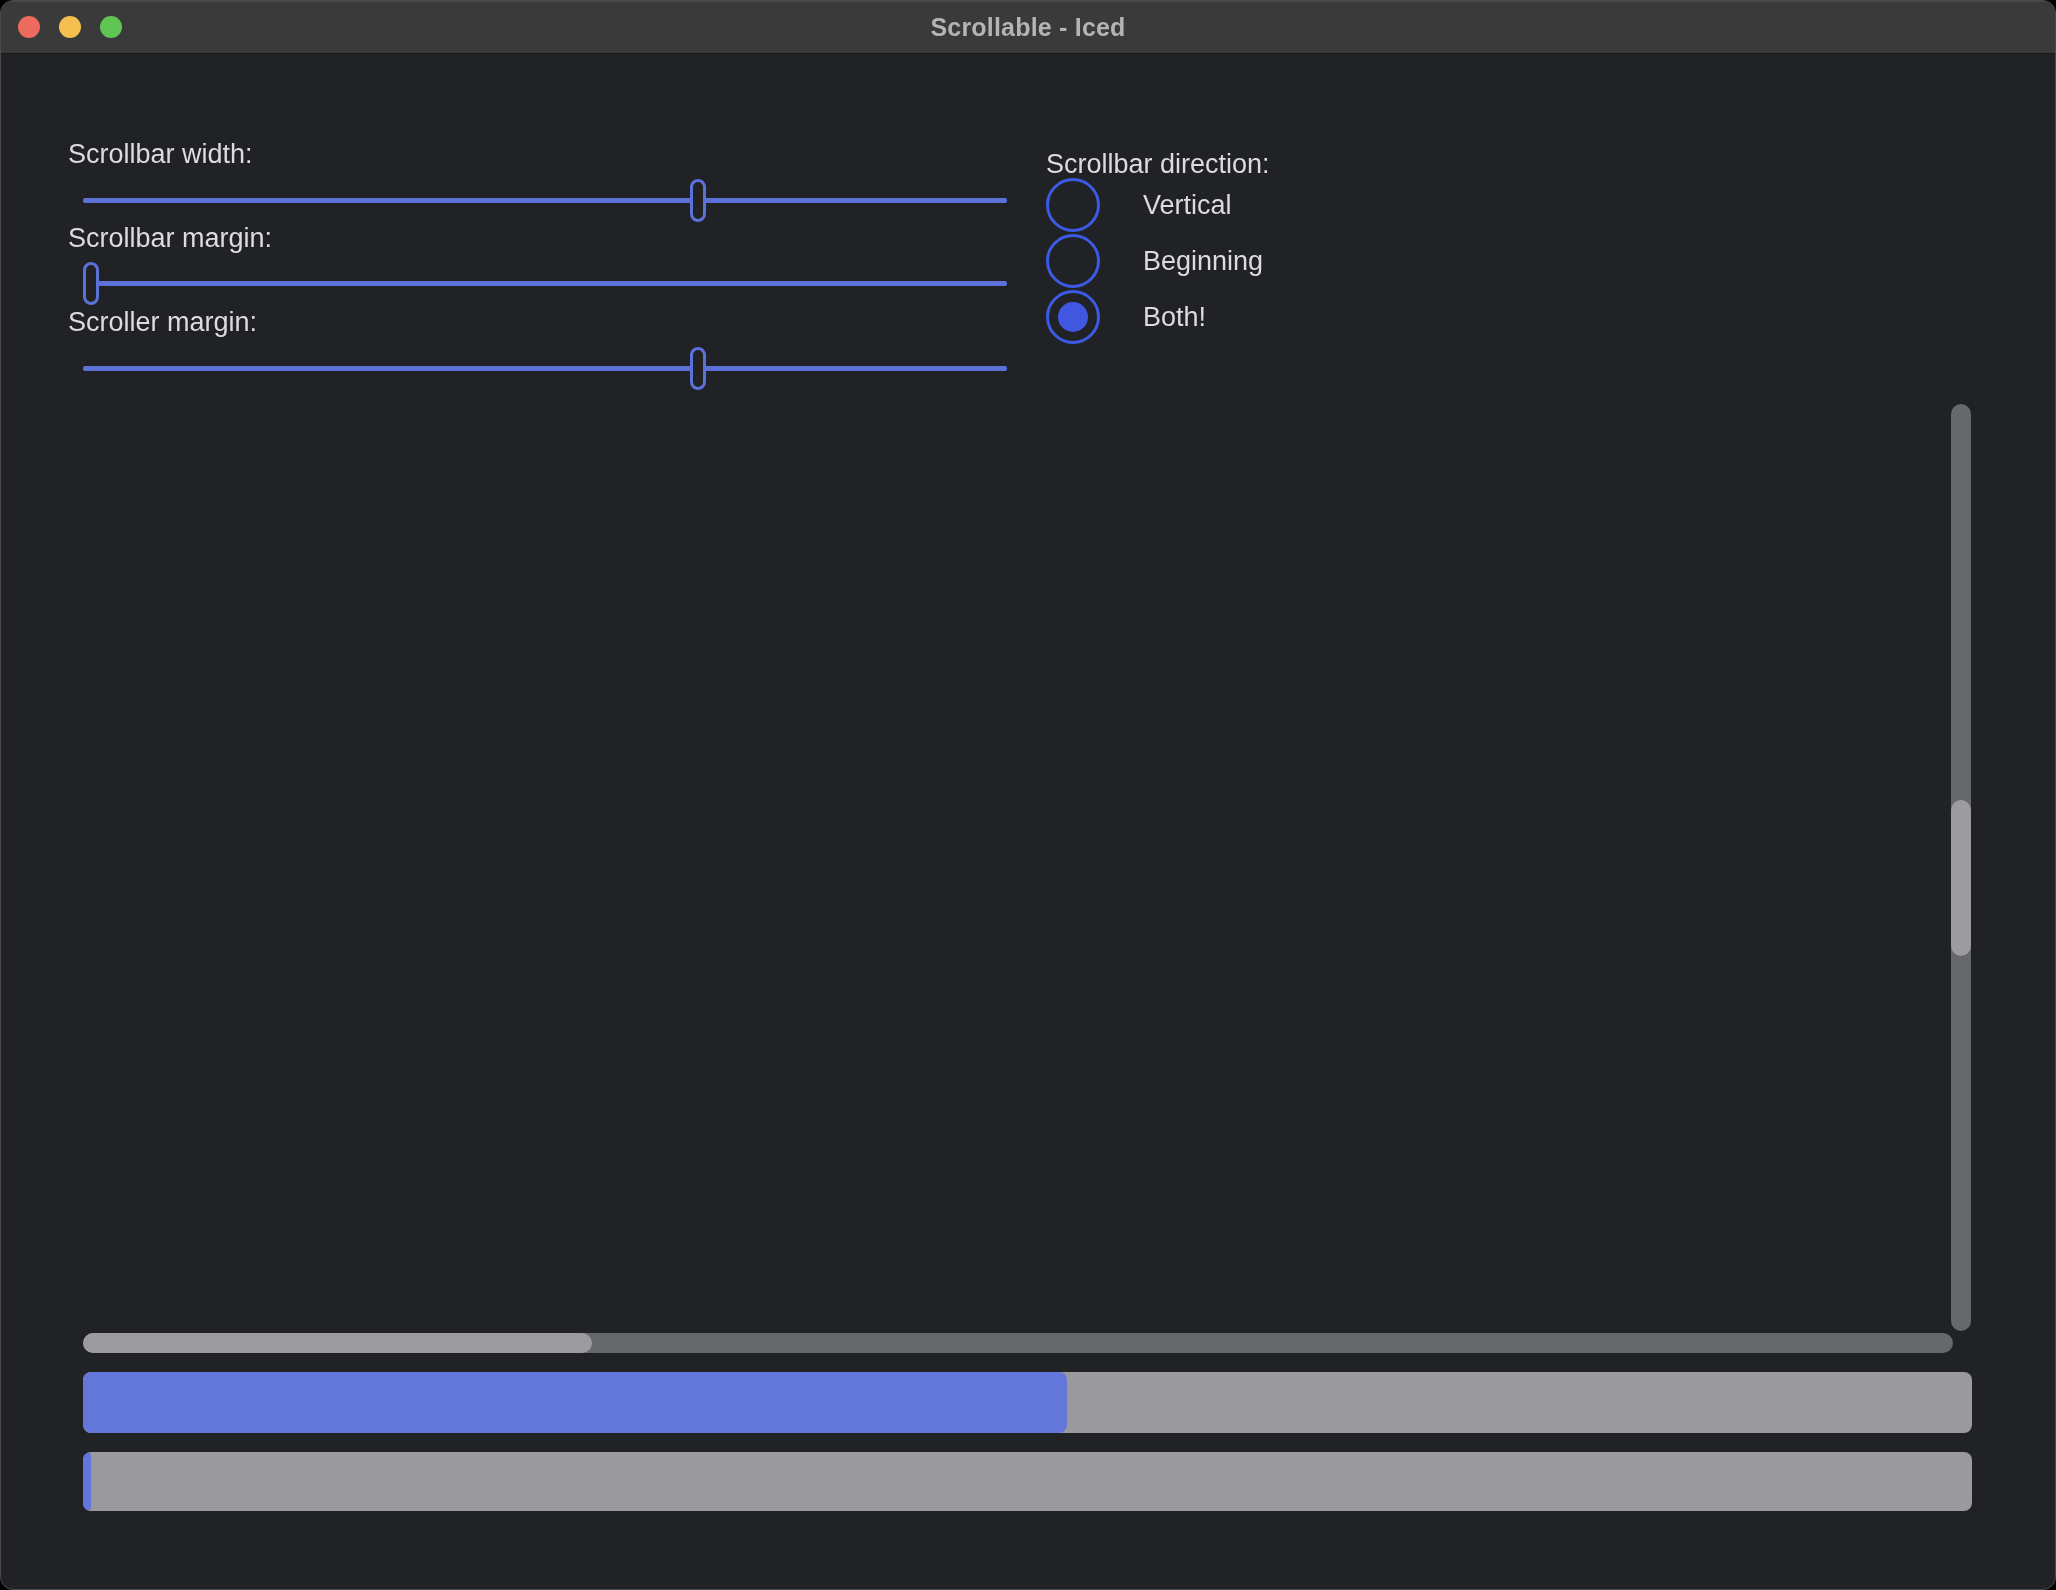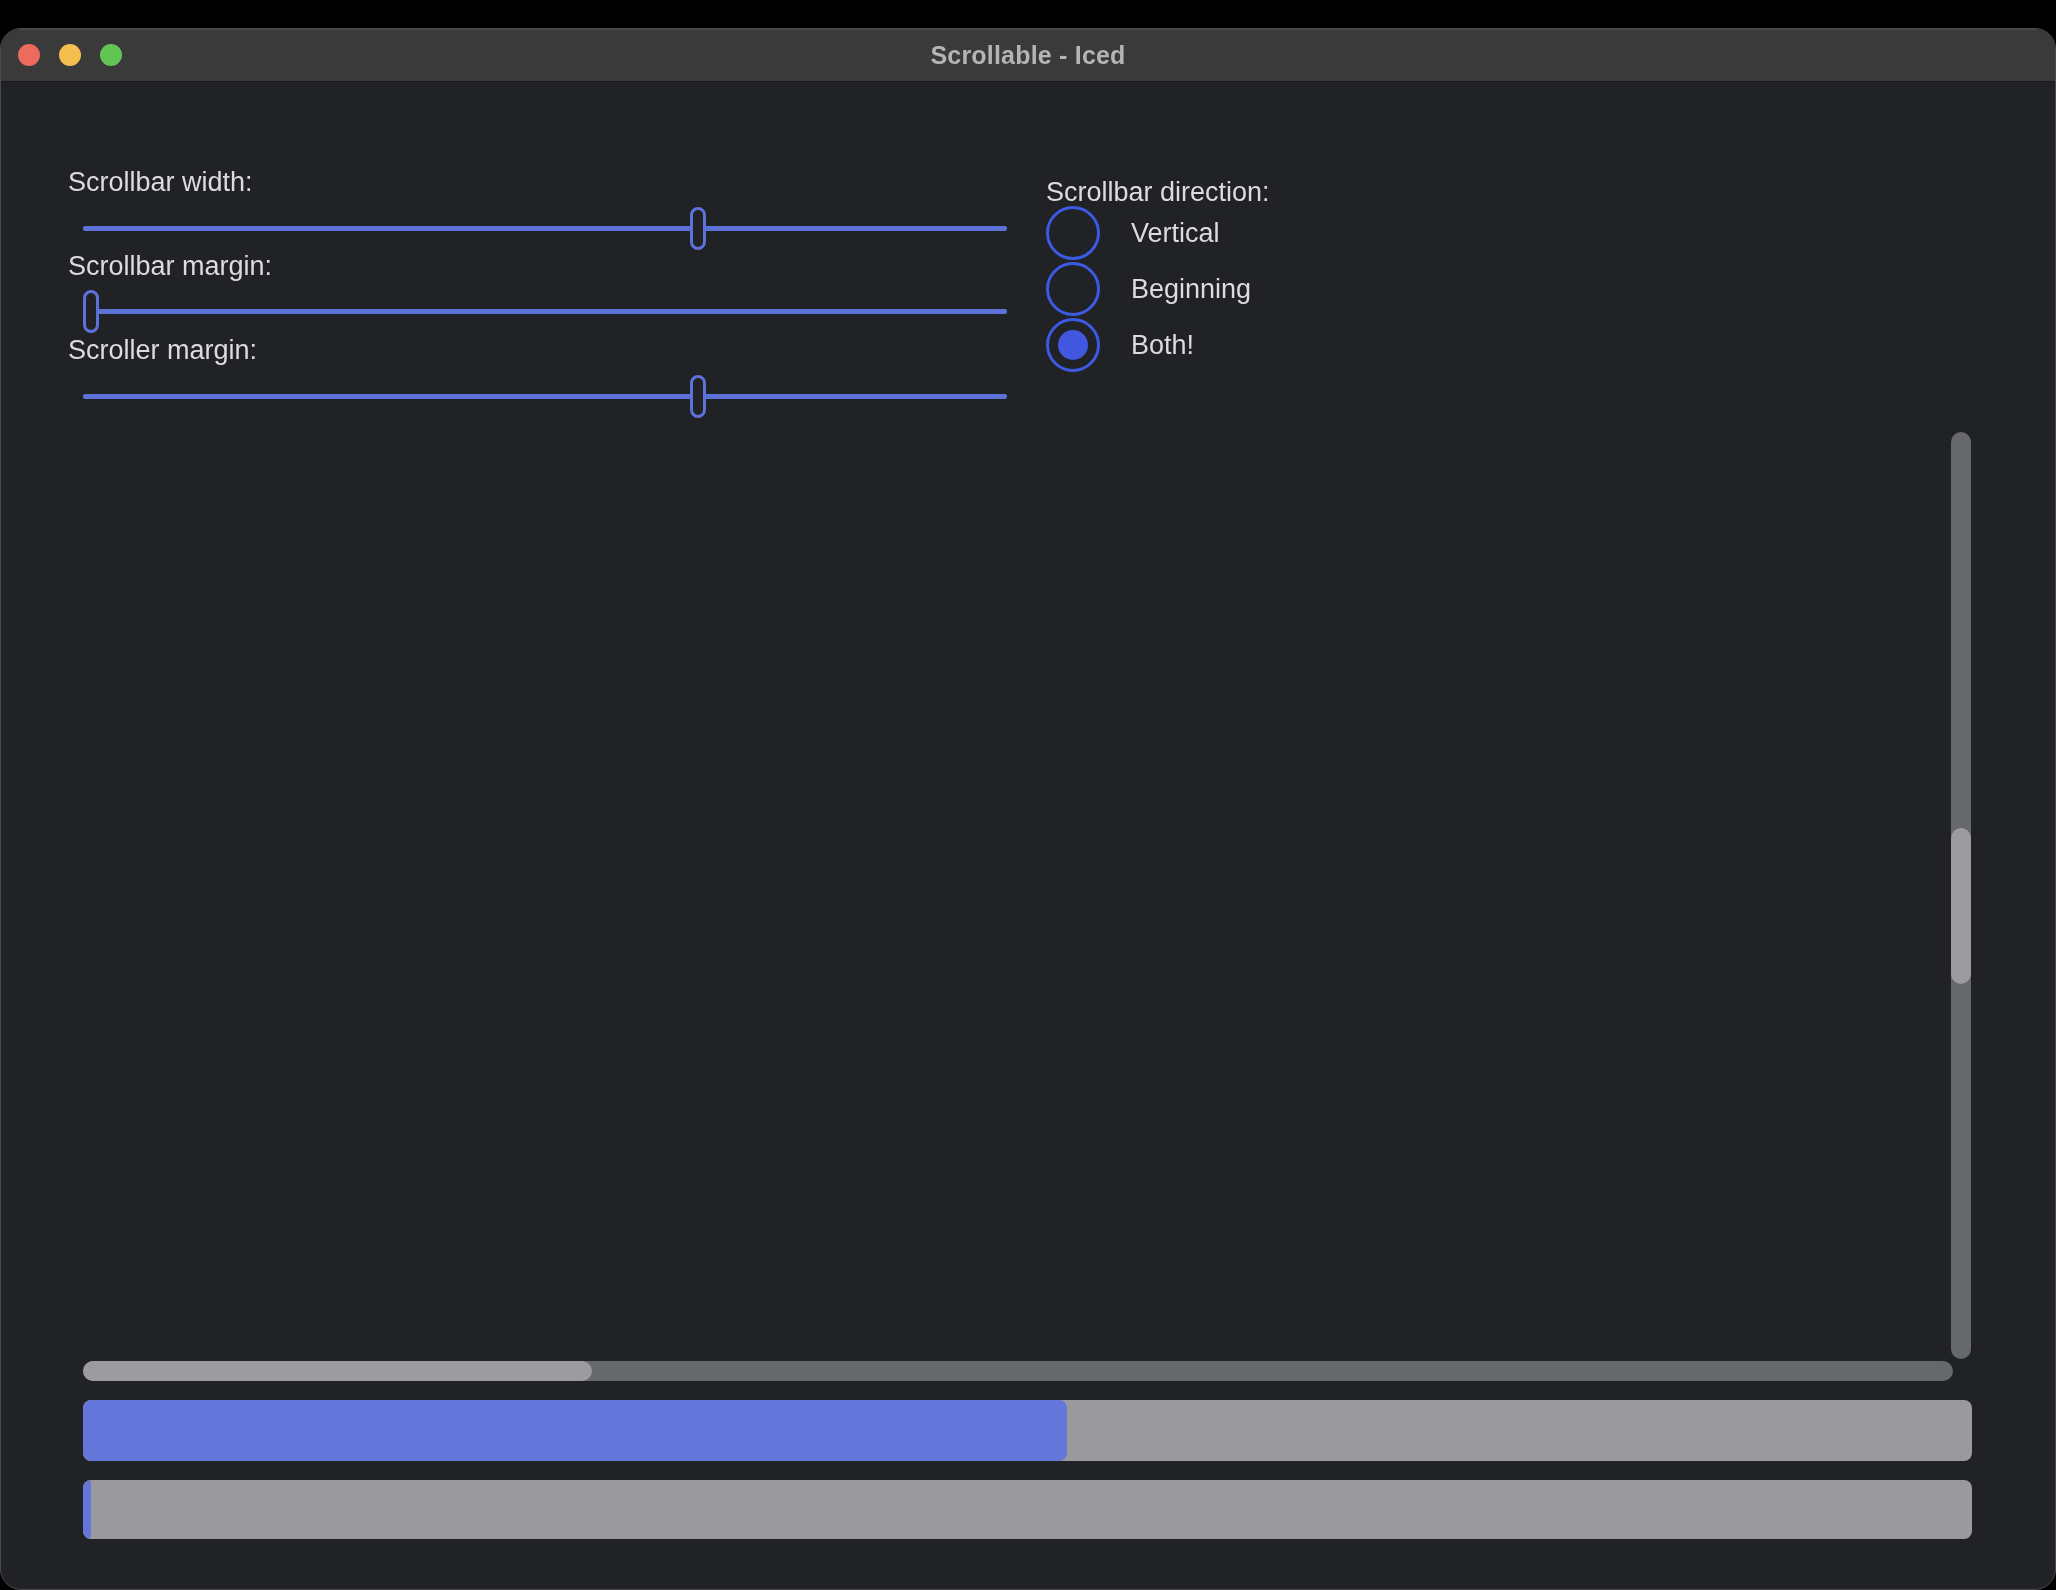--- a/index.html
+++ b/index.html
@@ -1,33 +1,33 @@
 <!DOCTYPE html>
 <html style="--bg: #212226; --titlebar: #3a3a3b; --title_text: #b4b4b6; --label_text: #dcdcde; --status_text: #d8d8da; --accent_rail: #5d72d8; --radio_border: #3c5ae4; --radio_dot: #4157df; --button_bg: #4c60d8; --track_gray: #67686a; --thumb_gray: #9c9c9e; --progress_track: #9a9a9c; --progress_fill: #6377db; --window_border: #4a4a4c;"><head>
 <meta charset="utf-8">
 <style>
   html,body{margin:0;padding:0;background:#000;width:2056px;height:1590px;overflow:hidden;
     font-family:"Liberation Sans",sans-serif;}
-  .window{position:absolute;inset:0;background:var(--bg,#212226);border-radius:21px;
-    border:1px solid var(--window_border,#4a4a4c);box-sizing:border-box;overflow:hidden;margin-top:28px;}
+  .window{position:absolute;inset:0;background:var(--bg,#212226);border-radius:13px;
+    border:1px solid var(--window_border,#4a4a4c);box-sizing:border-box;overflow:hidden;}
   
   .titlebar{position:absolute;left:0;top:0;right:0;height:52px;background:var(--titlebar,#3a3a3b);
     border-bottom:1px solid #19191b;box-shadow:inset 0 1px 0 rgba(255,255,255,.08);
     display:flex;align-items:center;justify-content:center;}
   .title{font-size:25px;font-weight:bold;color:var(--title_text,#b4b4b6);letter-spacing:.2px;}
   .lights{position:absolute;left:17px;top:0;height:52px;display:flex;align-items:center;gap:19px;}
   .light{width:22px;height:22px;border-radius:50%;}
   
   .ctl-label{position:absolute;left:67px;font-size:27px;color:var(--label_text,#dcdcde);}
   .slider{position:absolute;left:82px;width:924px;height:44px;}
   .slider .rail{position:absolute;left:0;right:0;top:19px;height:5px;background:var(--accent_rail,#5d72d8);border-radius:2px;}
   .slider .handle{position:absolute;top:0;width:16px;height:43px;box-sizing:border-box;
     border:3px solid var(--accent_rail,#5d72d8);border-radius:9px;background:var(--bg,#212226);}
   
-  .radio-row{position:absolute;left:1045px;height:54px;display:flex;align-items:center;gap:31px;}
+  .radio-row{position:absolute;left:1045px;height:54px;display:flex;align-items:center;gap:43px;}
   .radio-circle{width:54px;height:54px;box-sizing:border-box;border:3px solid var(--radio_border,#3c5ae4);
     border-radius:50%;display:flex;align-items:center;justify-content:center;flex:0 0 auto;}
   .radio-dot{width:30px;height:30px;border-radius:50%;background:transparent;}
   .radio-row.selected .radio-dot{background:var(--radio_dot,#4157df);}
   .radio-label{font-size:27px;color:var(--label_text,#dcdcde);}
   
   .btn{position:absolute;left:142px;top:741px;width:240px;height:78px;background:var(--button_bg,#4c60d8);
     border:none;border-radius:7px;color:#fff;font-size:27px;font-family:inherit;
     display:flex;align-items:center;justify-content:center;cursor:pointer;}
   .status{position:absolute;left:464px;top:741px;height:78px;display:flex;align-items:center;

